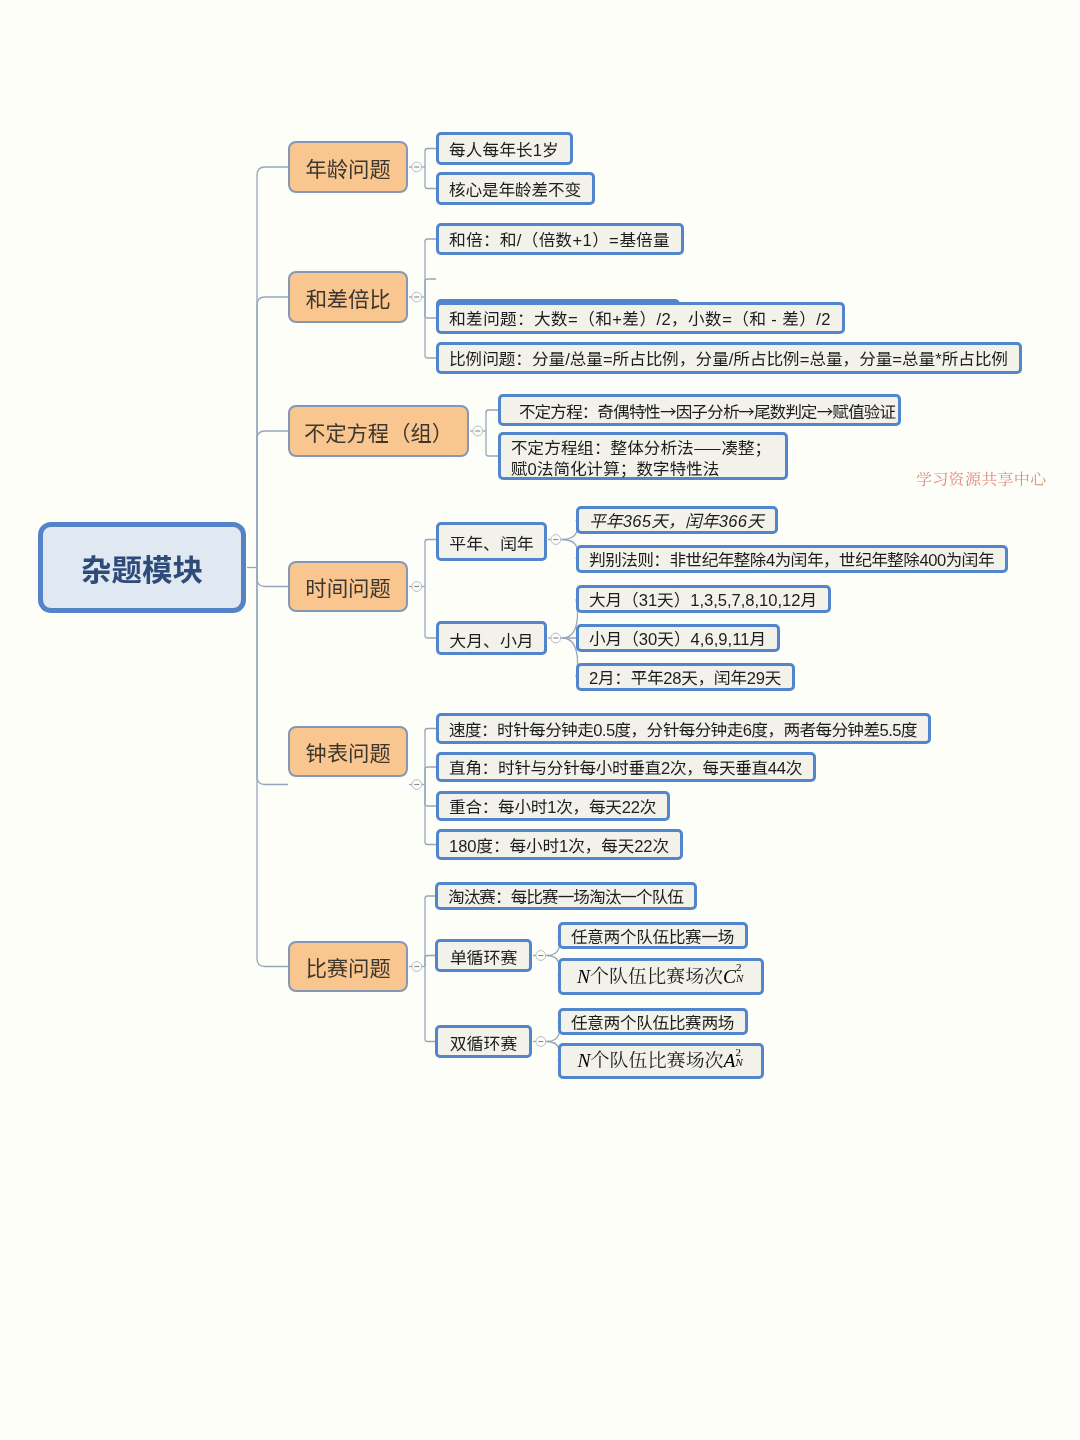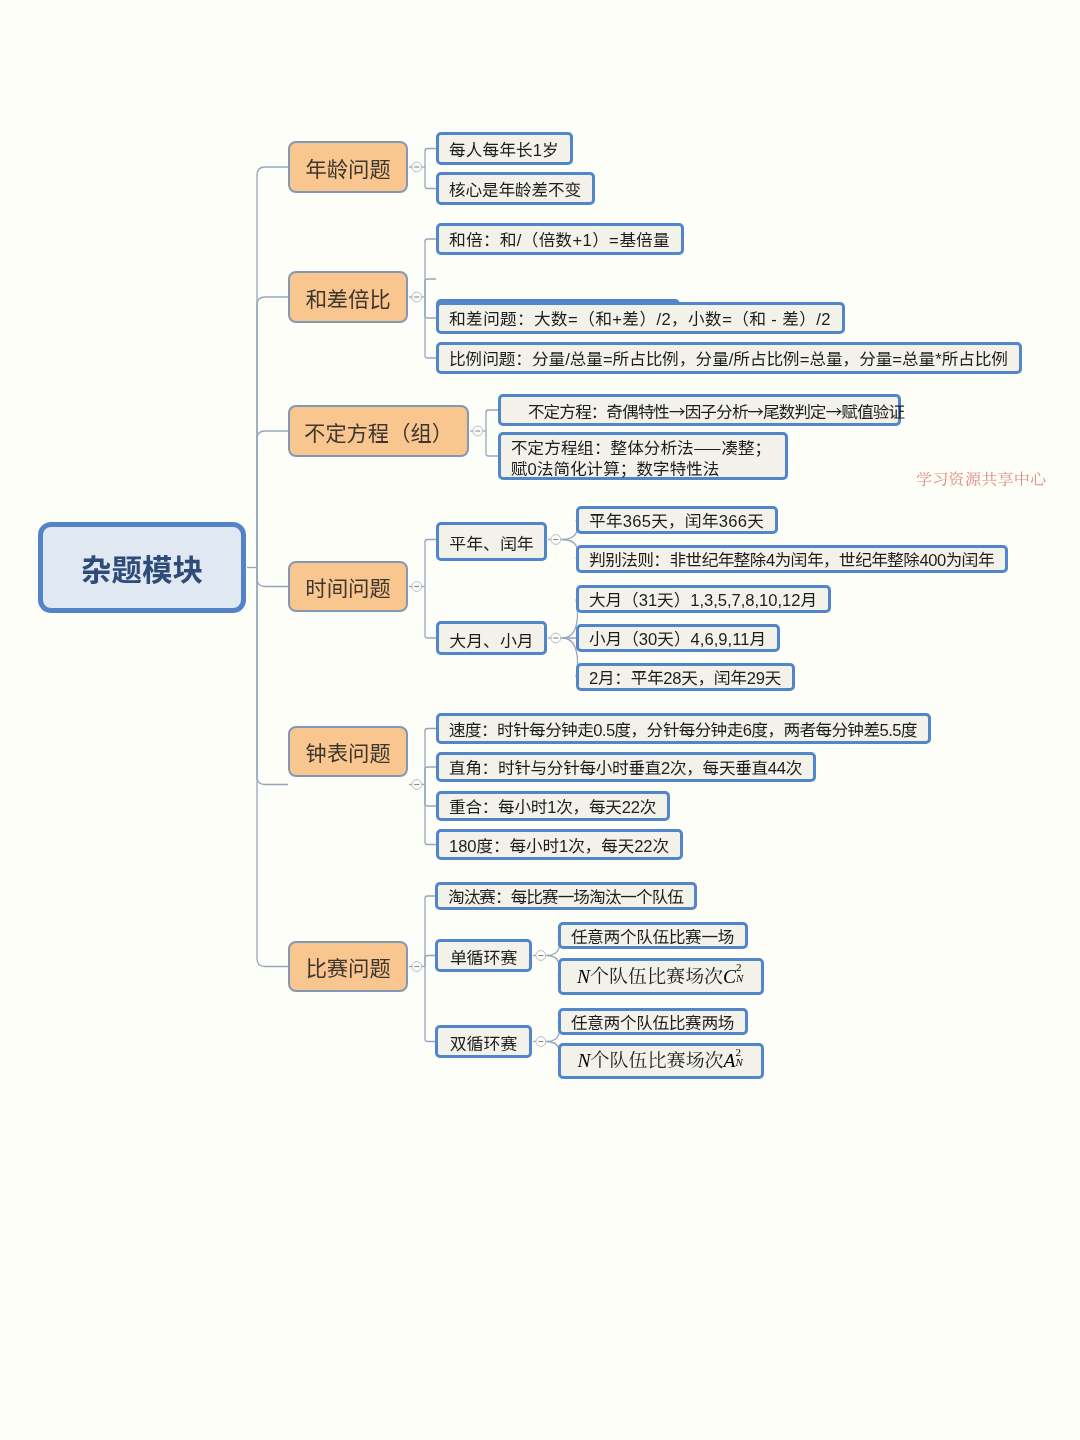--- a/index.html
+++ b/index.html
@@ -127,26 +127,26 @@
 <div class="node root" style="left: 38px; top: 522px; width: 208px; height: 91px;"><span class="tx">杂题模块</span></div>
     <div class="node lvl1" style="left: 288px; top: 141px; width: 120px; height: 52px;"><span class="tx">年龄问题</span></div>
     <div class="node leaf" style="left: 436px; top: 132px; width: 137px; height: 33px; letter-spacing: 0.172px; padding-left: 10px;"><span class="tx">每人每年长1岁</span></div>
     <div class="node leaf" style="left: 436px; top: 172px; width: 159px; height: 33px; letter-spacing: -0.094px; padding-left: 10px;"><span class="tx">核心是年龄差不变</span></div>
     <div class="node lvl1" style="left: 288px; top: 271px; width: 120px; height: 52px;"><span class="tx">和差倍比</span></div>
     <div class="node leaf" style="left: 436px; top: 223px; width: 248px; height: 32px; letter-spacing: 0.349px; padding-left: 10px;"><span class="tx">和倍：和/（倍数+1）=基倍量</span></div>
     <div class="node leaf" style="left: 436px; top: 263px; width: 244px; height: 32px; letter-spacing: 0.36px; padding-left: 22px; margin-top: 36px;"><span class="tx">差倍：差/（倍数-1）=基倍量</span></div>
     <div class="node leaf" style="left: 436px; top: 302px; width: 409px; height: 32px; letter-spacing: 0.422px; padding-left: 10px;"><span class="tx">和差问题：大数=（和+差）/2，小数=（和 - 差）/2</span></div>
     <div class="node leaf" style="left: 436px; top: 342px; width: 586px; height: 32px; letter-spacing: -0.004px; padding-left: 10px;"><span class="tx">比例问题：分量/总量=所占比例，分量/所占比例=总量，分量=总量*所占比例</span></div>
     <div class="node lvl1" style="left: 288px; top: 405px; width: 181px; height: 52px;"><span class="tx">不定方程（组）</span></div>
-    <div class="node leaf" style="left: 498px; top: 394px; width: 403px; height: 32px; letter-spacing: -0.927px; padding-left: 27px;"><span class="tx">不定方程：奇偶特性<span class="cjkpunct">→</span>因子分析<span class="cjkpunct">→</span>尾数判定<span class="cjkpunct">→</span>赋值验证</span></div>
+    <div class="node leaf" style="left: 498px; top: 394px; width: 403px; height: 32px; letter-spacing: -0.927px; padding-left: 18px;"><span class="tx">不定方程：奇偶特性<span class="cjkpunct">→</span>因子分析<span class="cjkpunct">→</span>尾数判定<span class="cjkpunct">→</span>赋值验证</span></div>
     <div class="node leaf" style="left: 498px; top: 432px; width: 290px; height: 48px; padding-left: 10px;"><span class="tx">不定方程组：整体分析法<span class="cjkpunct">——</span>凑整；
 赋0法简化计算；数字特性法</span></div>
     <div class="node lvl1" style="left: 288px; top: 561px; width: 120px; height: 51px;"><span class="tx">时间问题</span></div>
     <div class="node mid" style="left: 436px; top: 522px; width: 111px; height: 39px;"><span class="tx">平年、闰年</span></div>
-    <div class="node leaf" style="left: 576px; top: 506px; width: 202px; height: 28px; letter-spacing: 0.267px; padding-left: 10px;"><span class="tx">平年365天，闰年366天</span></div>
+    <div class="node leaf" style="left: 576px; top: 506px; width: 202px; height: 28px; letter-spacing: 0.267px; padding-left: 10px; font-style: italic;"><span class="tx">平年365天，闰年366天</span></div>
     <div class="node leaf" style="left: 576px; top: 545px; width: 432px; height: 28px; letter-spacing: -0.503px; padding-left: 10px;"><span class="tx">判别法则：非世纪年整除4为闰年，世纪年整除400为闰年</span></div>
     <div class="node mid" style="left: 436px; top: 621px; width: 111px; height: 34px; text-align: center;"><span class="tx">大月、小月</span></div>
     <div class="node leaf" style="left: 576px; top: 585px; width: 255px; height: 28px; letter-spacing: -0.033px; padding-left: 10px;"><span class="tx">大月（31天）1,3,5,7,8,10,12月</span></div>
     <div class="node leaf" style="left: 576px; top: 624px; width: 204px; height: 28px; letter-spacing: 0.015px; padding-left: 10px;"><span class="tx">小月（30天）4,6,9,11月</span></div>
     <div class="node leaf" style="left: 576px; top: 663px; width: 219px; height: 28px; letter-spacing: -0.25px; padding-left: 10px;"><span class="tx">2月：平年28天，闰年29天</span></div>
     <div class="node lvl1" style="left: 288px; top: 726px; width: 120px; height: 51px;"><span class="tx">钟表问题</span></div>
     <div class="node leaf" style="left: 436px; top: 713px; width: 495px; height: 31px; letter-spacing: -0.57px; padding-left: 10px;"><span class="tx">速度：时针每分钟走0.5度，分针每分钟走6度，两者每分钟差5.5度</span></div>
     <div class="node leaf" style="left: 436px; top: 752px; width: 380px; height: 30px; letter-spacing: -0.285px; padding-left: 10px;"><span class="tx">直角：时针与分针每小时垂直2次，每天垂直44次</span></div>
     <div class="node leaf" style="left: 436px; top: 791px; width: 234px; height: 30px; letter-spacing: -0.23px; padding-left: 10px;"><span class="tx">重合：每小时1次，每天22次</span></div>
     <div class="node leaf" style="left: 436px; top: 829px; width: 247px; height: 31px; letter-spacing: -0.082px; padding-left: 10px;"><span class="tx">180度：每小时1次，每天22次</span></div>

